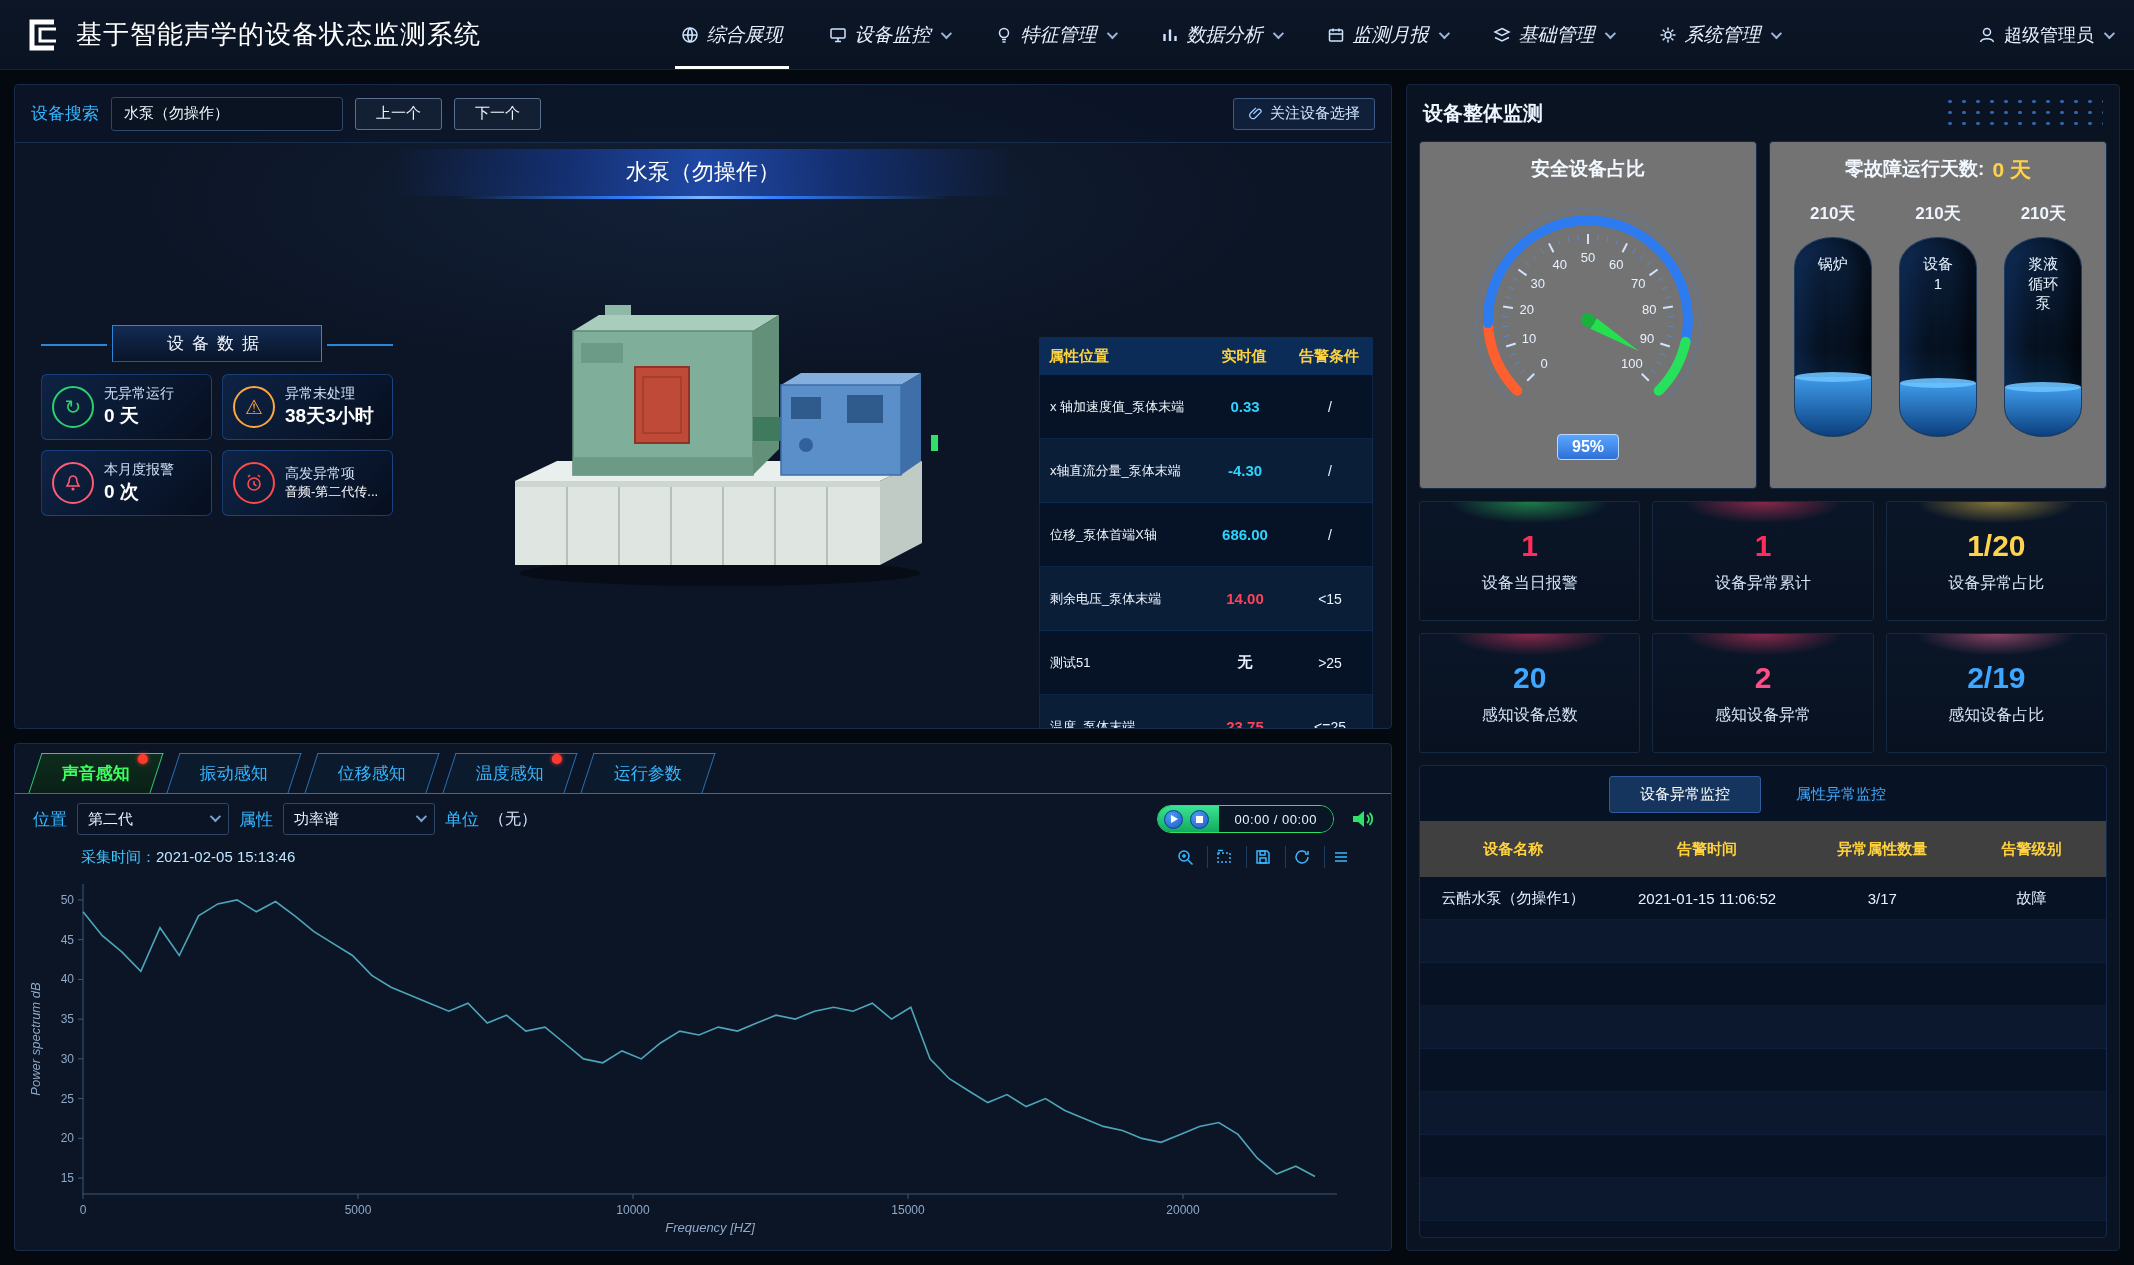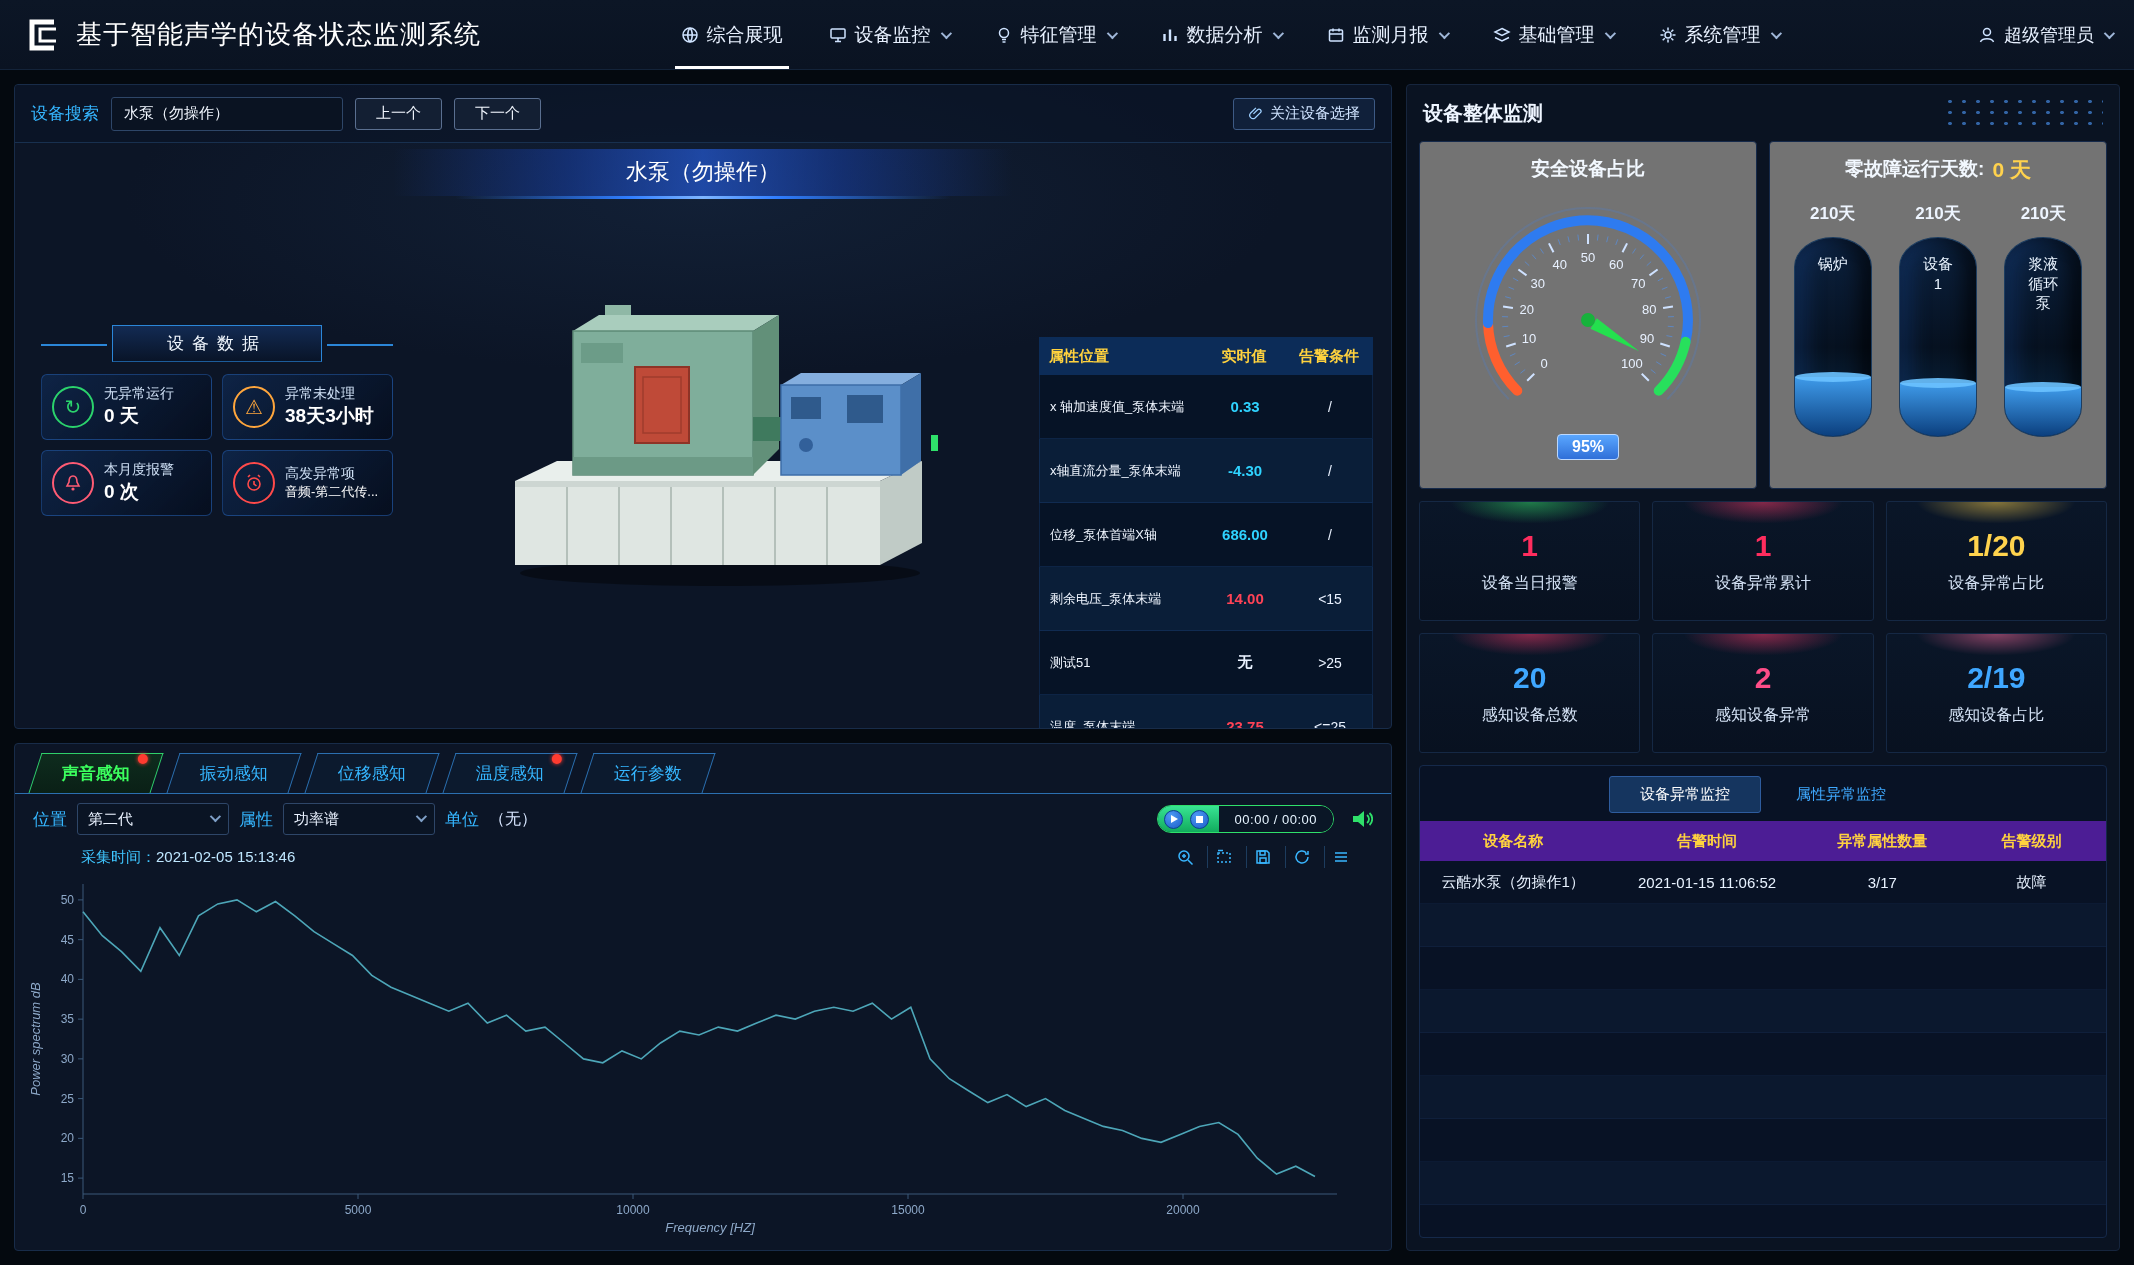--- a/index.html
+++ b/index.html
@@ -4,21 +4,21 @@
 <style>
   * { margin:0; padding:0; box-sizing:border-box; }
   html,body { width:2134px; height:1265px; overflow:hidden; }
   body { background:#04090f; font-family:"Liberation Sans","DejaVu Sans",sans-serif; color:#dfe8f5; }
 
   
   .navbar { height:70px; background:linear-gradient(180deg,#0c1626,#0a1322); border-bottom:1px solid #132339;
             display:flex; align-items:center; padding:0 22px; }
   .brand { display:flex; align-items:center; gap:14px; }
   .app-title { font-size:26px; color:#ffffff; font-weight:500; letter-spacing:1px; white-space:nowrap; }
-  .nav { display:flex; align-items:center; gap:46px; height:100%; margin:0 auto; }
+  .nav { display:flex; align-items:center; gap:46px; height:100%; margin:0 auto;font-style:italic; }
   .nav-item { position:relative; height:100%; display:flex; align-items:center; gap:8px; font-size:19px;
               color:#e8f1ff; cursor:pointer; white-space:nowrap; }
   .nav-item svg { stroke:#cfe3ff; fill:none; stroke-width:1.5; }
   .nav-item.active::after { content:""; position:absolute; left:-6px; right:-6px; bottom:0; height:3px; background:#ffffff; }
   .caret { width:8px; height:8px; border-right:2px solid #9fb6d8; border-bottom:2px solid #9fb6d8;
            transform:rotate(45deg) translateY(-2px); margin-left:2px; }
   .user-menu { display:flex; align-items:center; gap:8px; font-size:18px; color:#e8f1ff; cursor:pointer; }
   .user-menu svg { stroke:#cfe3ff; fill:none; stroke-width:1.5; }
 
   
@@ -158,21 +158,21 @@
   .stat-glow { position:absolute; top:0; left:8%; right:8%; height:30px; pointer-events:none; }
   .stat-value { font-size:30px; font-weight:bold; z-index:1; }
   .stat-label { font-size:16px; color:#d6e4f7; z-index:1; }
 
   .alarm-panel { flex:1; background:#081225; border:1px solid #15294a; border-radius:4px;
       display:flex; flex-direction:column; overflow:hidden; }
   .alarm-tabs { display:flex; justify-content:center; gap:4px; padding:10px 0 8px; }
   .atab { padding:8px 30px; font-size:15px; color:#3fa9ff; cursor:pointer; border:1px solid transparent; border-radius:3px; }
   .atab.active { background:#15355f; color:#ffffff; border-color:#2e5c9e; }
   .a-head,.arow { display:grid; grid-template-columns:1.25fr 1.35fr 1fr 1fr; align-items:center; text-align:center; }
-  .a-head { background:#4c1d95; height:40px; }
+  .a-head { background:#404040; height:56px; }
   .a-head > div { color:#ffd23e; font-size:15px; font-weight:bold; }
   .arow { height:43px; font-size:15px; color:#e8f2ff; border-bottom:1px solid rgba(40,80,140,.14); }
   .arow:nth-child(even) { background:rgba(13,30,56,.5); }
   .a-body { flex:1; overflow:hidden; }
 </style>
 </head>
 <body>
 
 <header class="navbar">
   <div class="brand">

